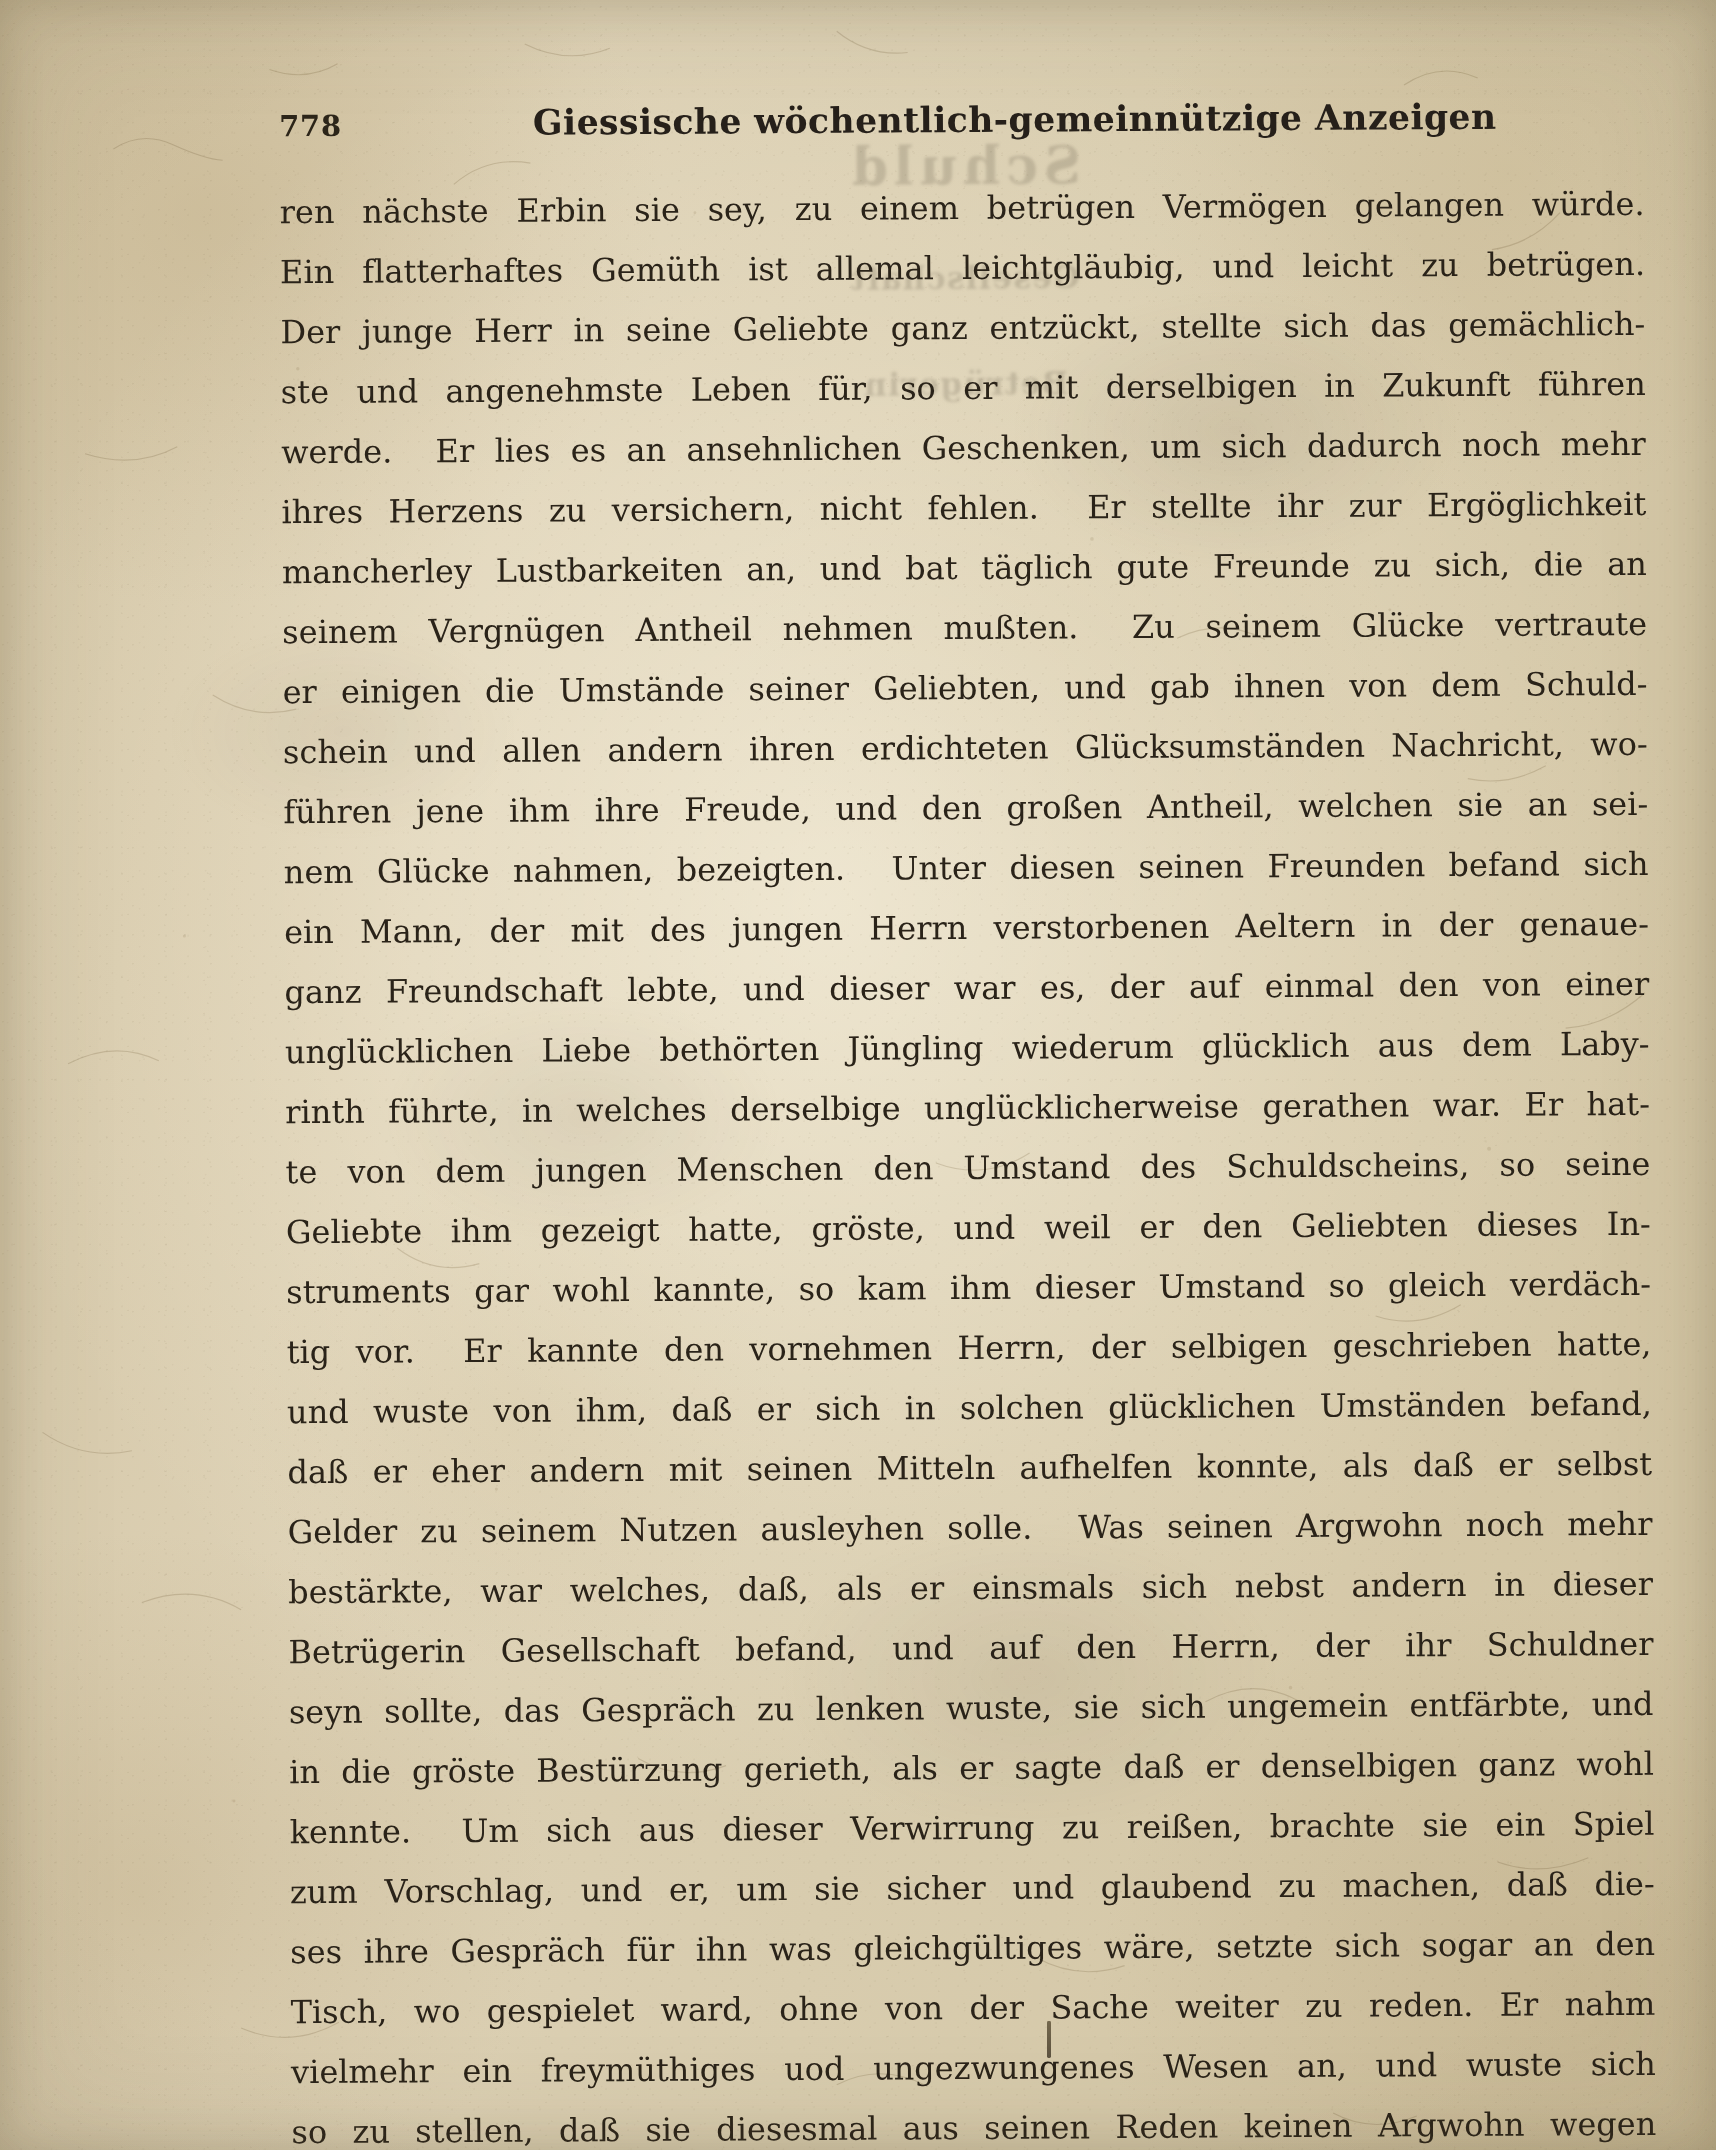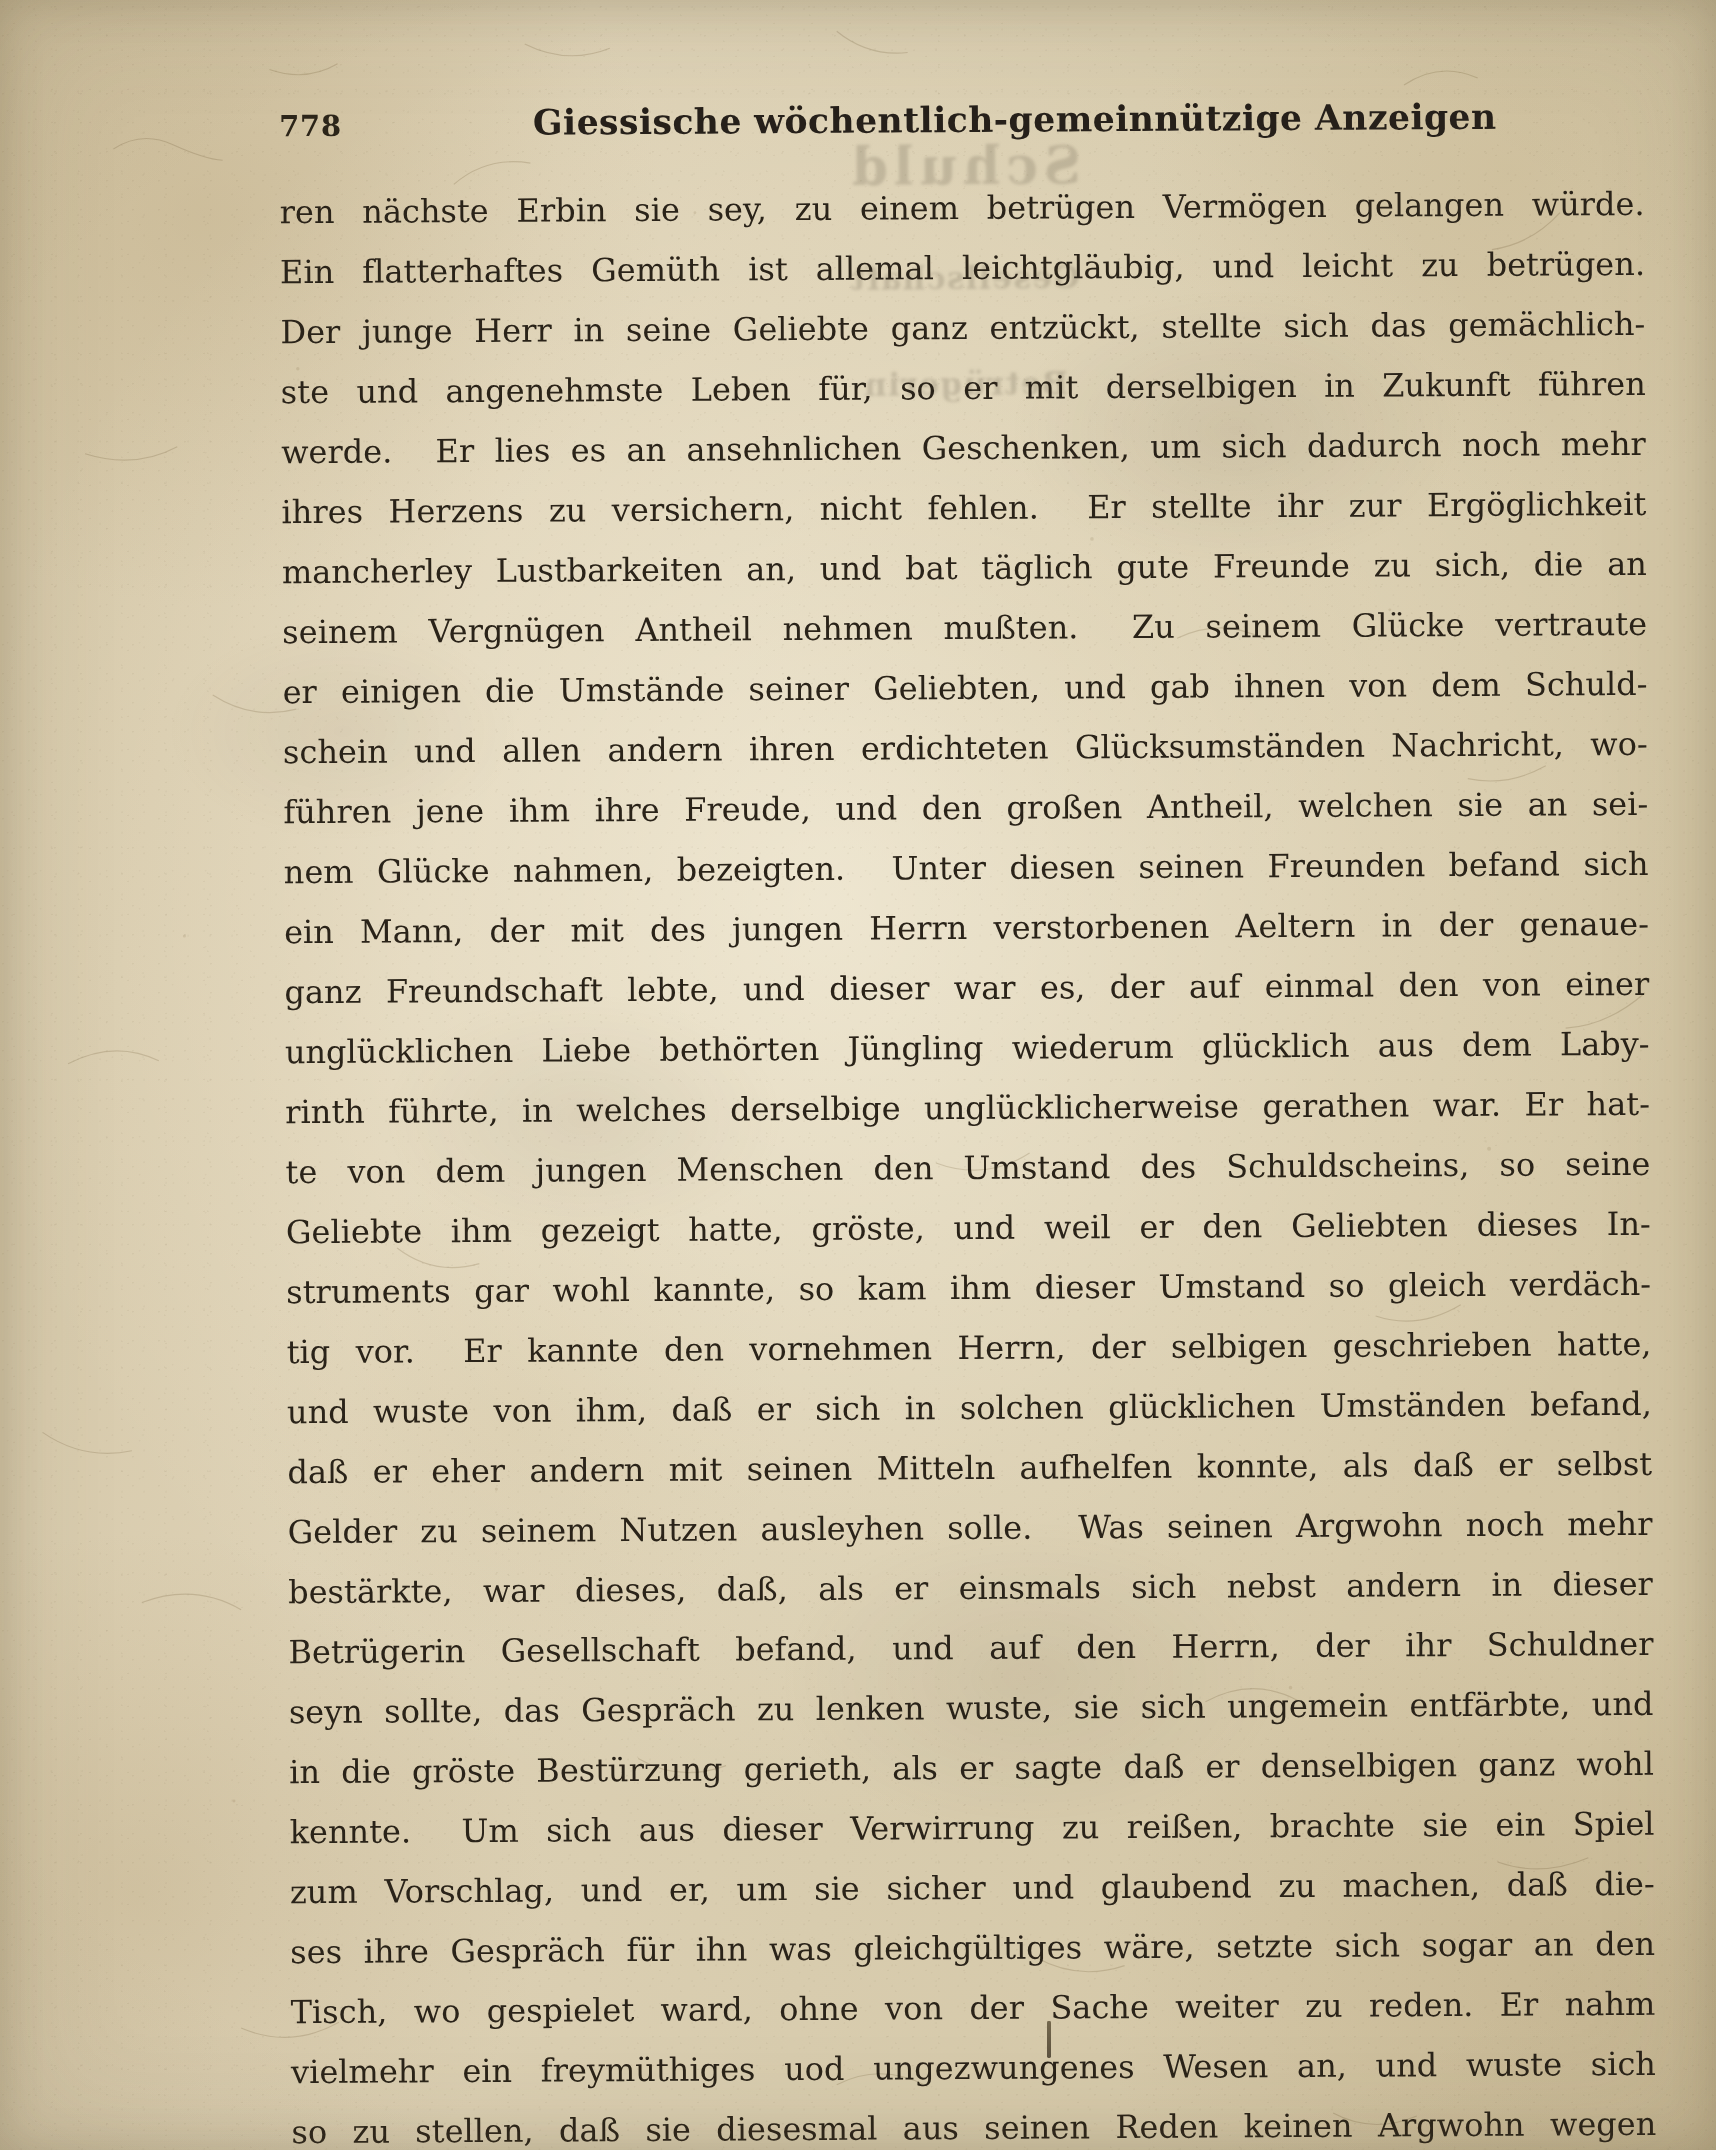--- a/index.html
+++ b/index.html
@@ -721,21 +721,21 @@
           <span style="width: auto; visibility: visible;">&nbsp;</span>
           <span>noch</span>
           <span style="width: auto; visibility: visible;">&nbsp;</span>
           <span>mehr</span>
         </div>
         <div class="ln">
           <span>bestärkte,</span>
           <span style="width: auto; visibility: visible;">&nbsp;</span>
           <span>war</span>
           <span style="width: auto; visibility: visible;">&nbsp;</span>
-          <span>dieses,</span>
+          <span>welches,</span>
           <span style="width: auto; visibility: visible;">&nbsp;</span>
           <span>daß,</span>
           <span style="width: auto; visibility: visible;">&nbsp;</span>
           <span>als</span>
           <span style="width: auto; visibility: visible;">&nbsp;</span>
           <span>er</span>
           <span style="width: auto; visibility: visible;">&nbsp;</span>
           <span>einsmals</span>
           <span style="width: auto; visibility: visible;">&nbsp;</span>
           <span>sich</span>

